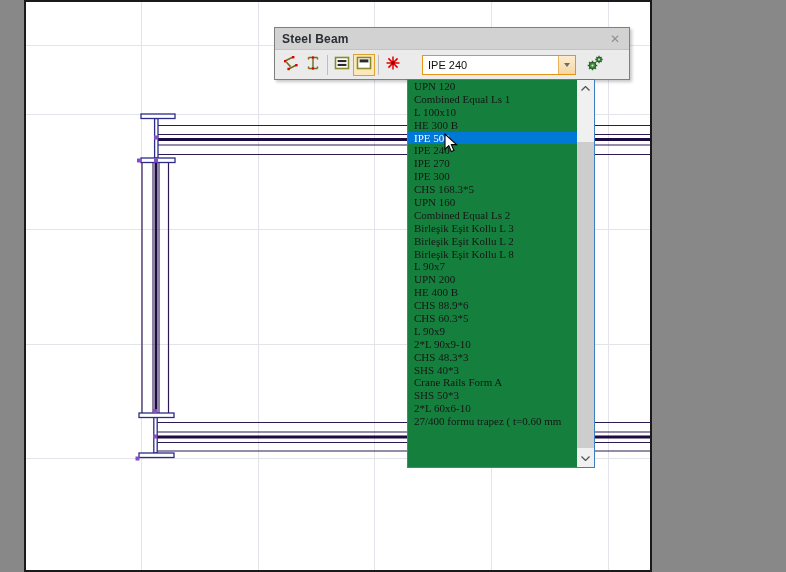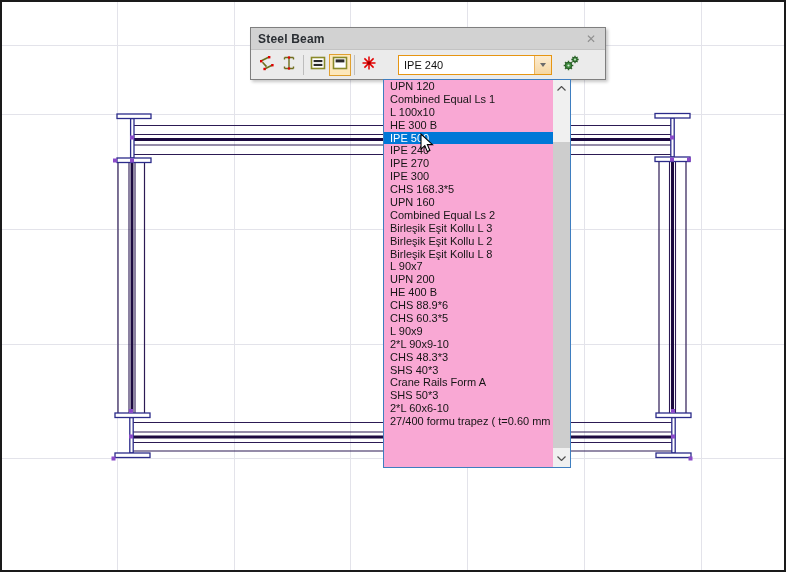--- a/index.html
+++ b/index.html
@@ -1,18 +1,18 @@
 <!DOCTYPE html>
 <html><head>
 <meta charset="utf-8">
 <style>
   html,body { margin:0; padding:0; background:#888; }
   .screen {
-    position:relative; width:786px; height:572px; background:#ffffff;
-    overflow:hidden; font-family:"Liberation Sans", sans-serif;
+    position:relative; width:628px; height:572px; background:#ffffff;
+    overflow:hidden; font-family:"Liberation Sans", sans-serif;margin-left:24px;
     -webkit-font-smoothing:antialiased;
   }
   .frame { position:absolute; inset:0; border:2px solid #1a1a1a; pointer-events:none; z-index:50; }
   svg.canvas { position:absolute; left:0; top:0; z-index:1; }
 
   
   .toolbar {
     position:absolute; left:250px; top:27px; width:356px; z-index:10;
     background:#ebebeb; border:1px solid #7f7f7f; box-sizing:border-box;
     box-shadow:2px 2px 3px rgba(0,0,0,0.22);
@@ -41,21 +41,21 @@
     width:16px; align-self:stretch; border-left:1px solid #e8b25f;
     background:linear-gradient(#fcecd1,#f6d7a2);
     display:flex; align-items:center; justify-content:center;
   }
   .combo-arrow { width:0; height:0; border-left:3.5px solid transparent; border-right:3.5px solid transparent; border-top:4px solid #6b6b6b; }
   .gearbtn { margin-left:7px; width:24px; height:22px; display:flex; align-items:center; justify-content:center; flex:0 0 auto; }
 
   
   .dropdown {
     position:absolute; left:383px; top:79px; width:188px; height:389px; z-index:20;
-    background:#f9a8d4; border:1px solid #3e7ec0; box-sizing:border-box;
+    background:#15803d; border:1px solid #3e7ec0; box-sizing:border-box;font-family:Liberation Serif, serif;
   }
   .items { position:absolute; left:0; top:0; right:17px; bottom:0; overflow:hidden; }
   .row {
     height:12.9px; line-height:12.9px; font-size:11px; color:#151515;
     padding-left:6px; white-space:nowrap; overflow:hidden;
   }
   .row.sel { background:#0078d7; color:#ffffff; }
 
   .vscroll { position:absolute; top:0; right:0; bottom:0; width:17px; background:#f0f0f0; }
   .sbtn { position:absolute; left:0; width:17px; height:17px; display:flex; align-items:center; justify-content:center; background:#f0f0f0; }

